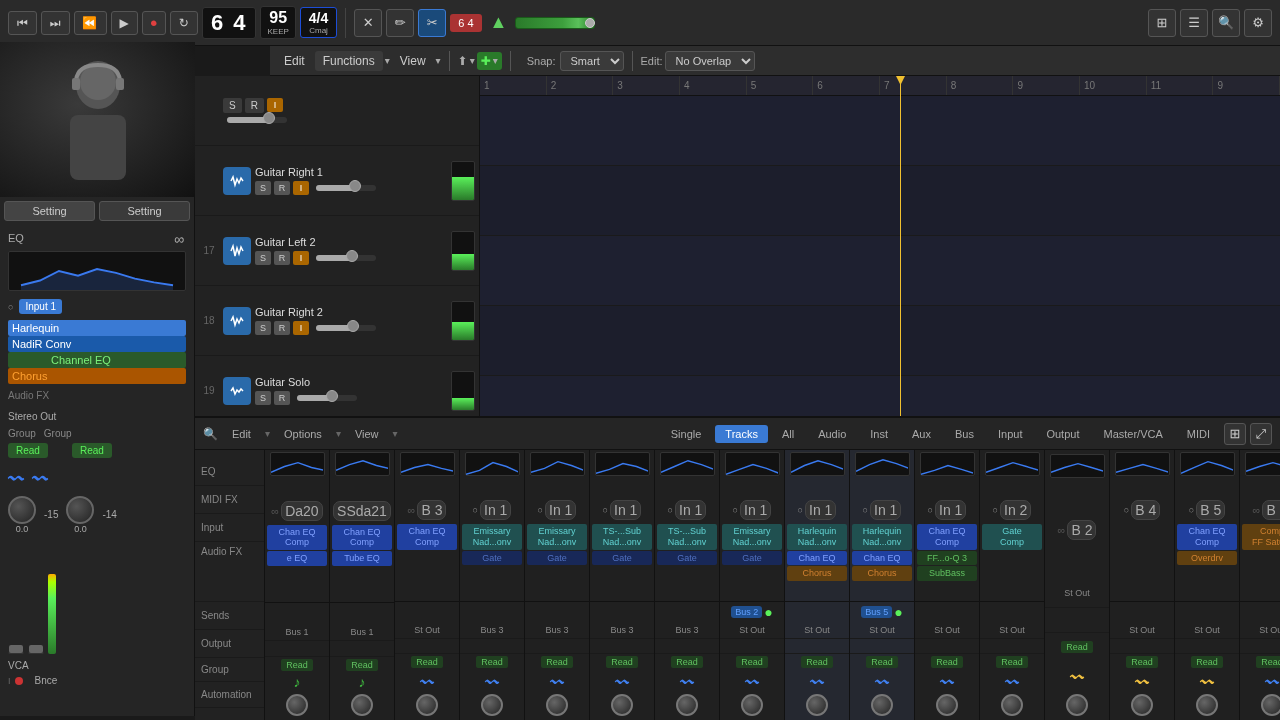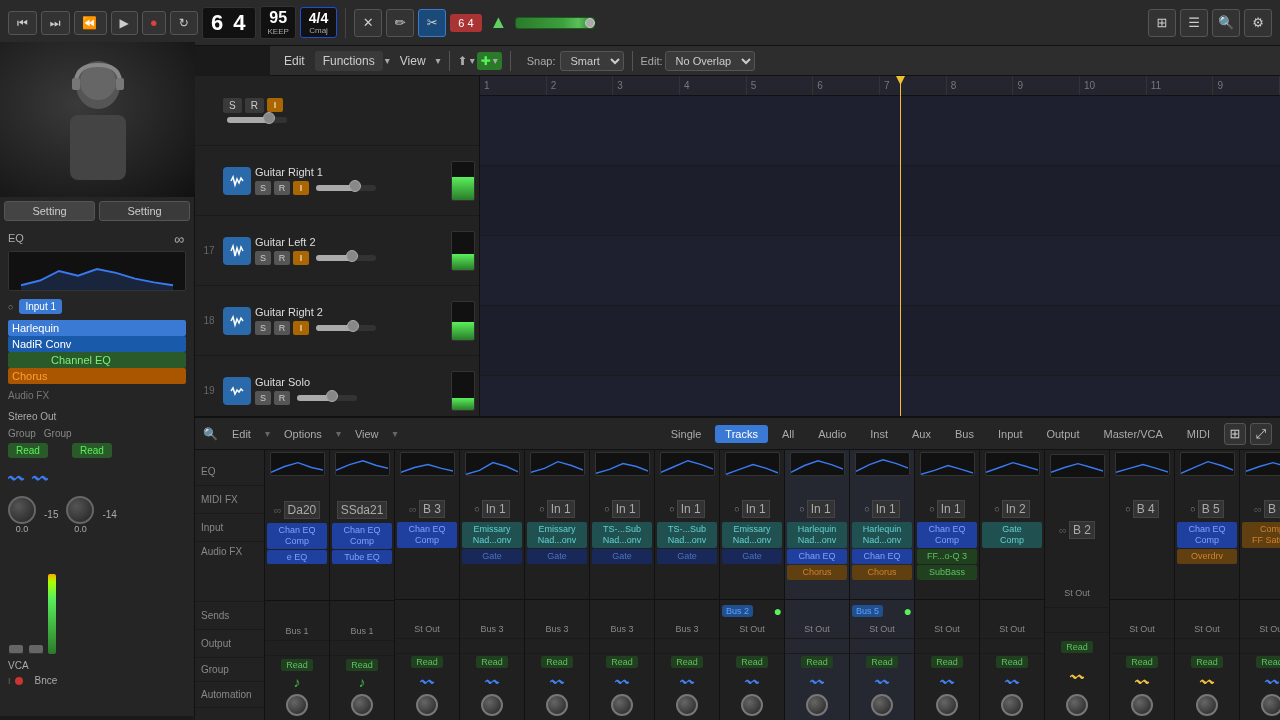--- a/index.html
+++ b/index.html
@@ -148,31 +148,31 @@
       width: 70px; min-width: 70px; background: #222; border-right: 1px solid #111; display: flex; flex-direction: column; padding-top: 8px;
     }
     .mixer-label-row { height: 32px; display: flex; align-items: center; padding-left: 6px; color: #888; font-size: 10px; border-bottom: 1px solid #1a1a1a; }
     .channel-strip {
       min-width: 65px; width: 65px; border-right: 1px solid #111; display: flex; flex-direction: column; background: #202020;
     }
     .channel-strip.highlighted { background: #252830; }
     .channel-eq-row { height: 32px; display: flex; align-items: center; justify-content: center; padding: 2px; }
     .eq-mini { width: 55px; height: 24px; background: #111; border: 1px solid #333; border-radius: 2px; }
     .channel-input-row { height: 32px; display: flex; align-items: center; justify-content: center; gap: 2px; padding: 2px; font-size: 9px; color: #888; }
-    .input-port { background: #333; border: 1px solid #444; color: #aaa; padding: 1px 3px; border-radius: 0; font-size: 12px; }
+    .input-port { background: #333; border: 1px solid #444; color: #aaa; padding: 1px 3px; border-radius: 7px; font-size: 14px; }
     .channel-audio-fx { min-height: 80px; display: flex; flex-direction: column; gap: 1px; padding: 2px; border-bottom: 1px solid #111; }
     .fx-block {
       padding: 2px 3px; border-radius: 2px; font-size: 9px; text-align: center; line-height: 1.2; cursor: pointer;
     }
     .fx-block.blue { background: #2040a0; color: #80a0ff; }
     .fx-block.teal { background: #205050; color: #60d0d0; }
     .fx-block.green { background: #204020; color: #60c060; }
     .fx-block.dark-blue { background: #182858; color: #5070c0; }
     .fx-block.orange-fx { background: #604010; color: #d08030; }
-    .channel-sends { height: 32px; display: flex; align-items: center; justify-content: space-between; gap: 2px; padding: 2px; }
+    .channel-sends { height: 32px; display: flex; align-items: center; justify-content: center; gap: 2px; padding: 2px; }
     .bus-badge { background: #205090; color: #60a0ff; padding: 1px 4px; border-radius: 3px; font-size: 9px; }
     .channel-output { height: 30px; display: flex; align-items: center; justify-content: center; font-size: 9px; color: #888; border-bottom: 1px solid #1a1a1a; }
     .channel-group { height: 25px; border-bottom: 1px solid #1a1a1a; }
     .channel-automation { height: 28px; display: flex; align-items: center; justify-content: center; }
     .read-badge { background: #204020; color: #60c060; padding: 1px 5px; border-radius: 2px; font-size: 9px; cursor: pointer; }
     .channel-icons { height: 28px; display: flex; align-items: center; justify-content: center; gap: 2px; }
     .chan-icon { font-size: 14px; }
     .chan-icon.green { color: #40c040; }
     .chan-icon.blue { color: #4080f0; }
     .chan-icon.yellow { color: #f0c040; }

